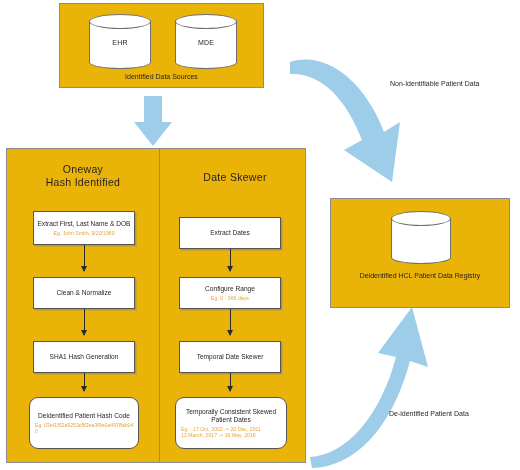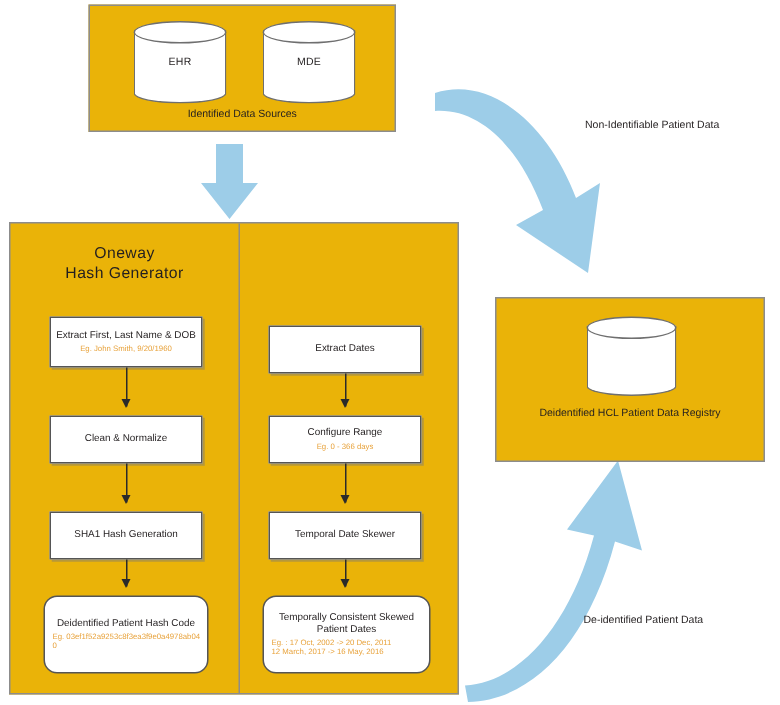--- a/index.html
+++ b/index.html
@@ -238,21 +238,24 @@
   </svg>
 
   <div class="flow-label" id="label-nonident">Non-Identifiable Patient Data</div>
   <div class="flow-label" id="label-deident">De-identified Patient Data</div>
 
   <div class="panel" id="process-panel">
     <div id="column-divider"></div>
 
     <div class="col-title" id="title-hash">
       <div>Oneway</div>
-      <div>Hash Generator</div>
+      <div>Hash Identified</div>
+    </div>
+    <div class="col-title" id="title-skew">
+      <div>Date Skewer</div>
     </div>
 
     <div class="step" id="step-extract-name">
       <div class="main">Extract First, Last Name &amp; DOB</div>
       <div class="eg">Eg. John Smith, 9/20/1960</div>
     </div>
     <div class="connector" id="conn-l1"></div>
 
     <div class="step" id="step-clean">
       <div class="main">Clean &amp; Normalize</div>

